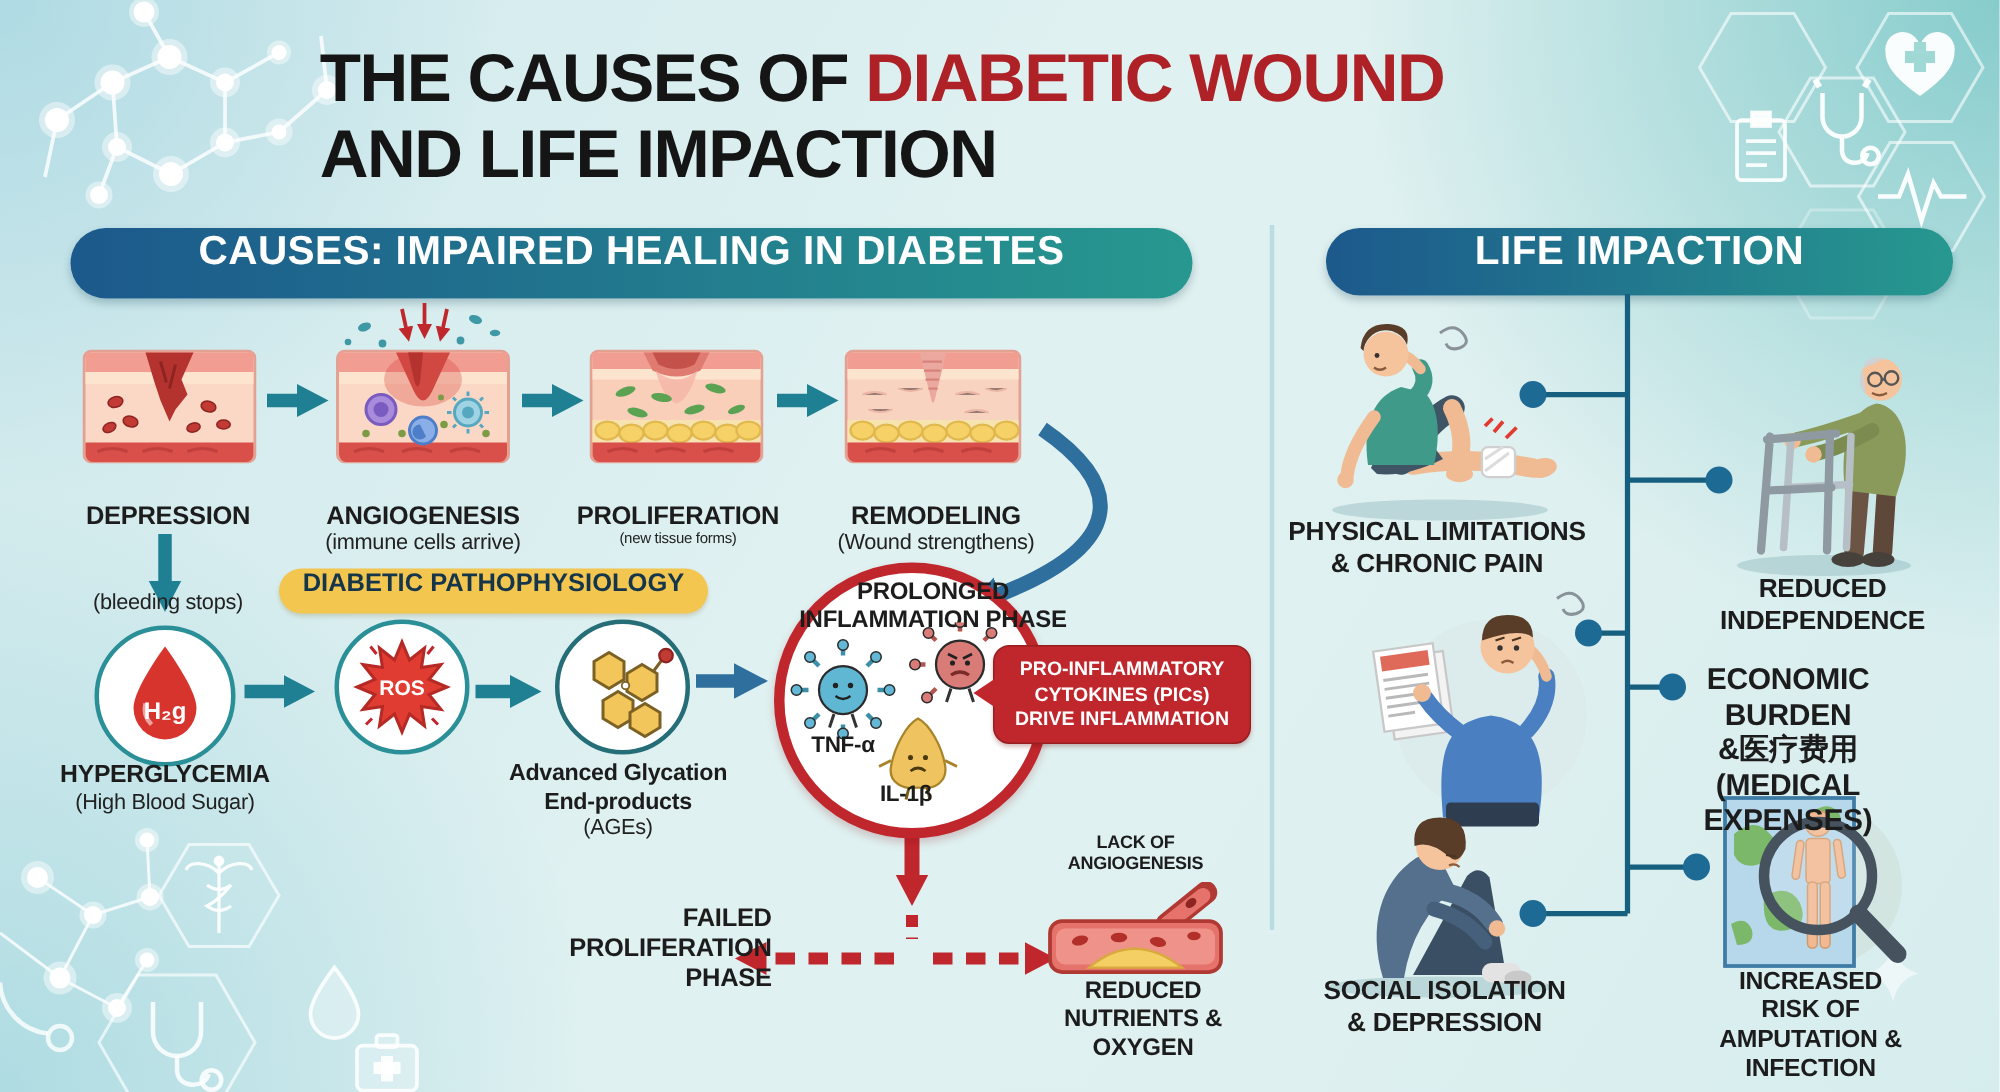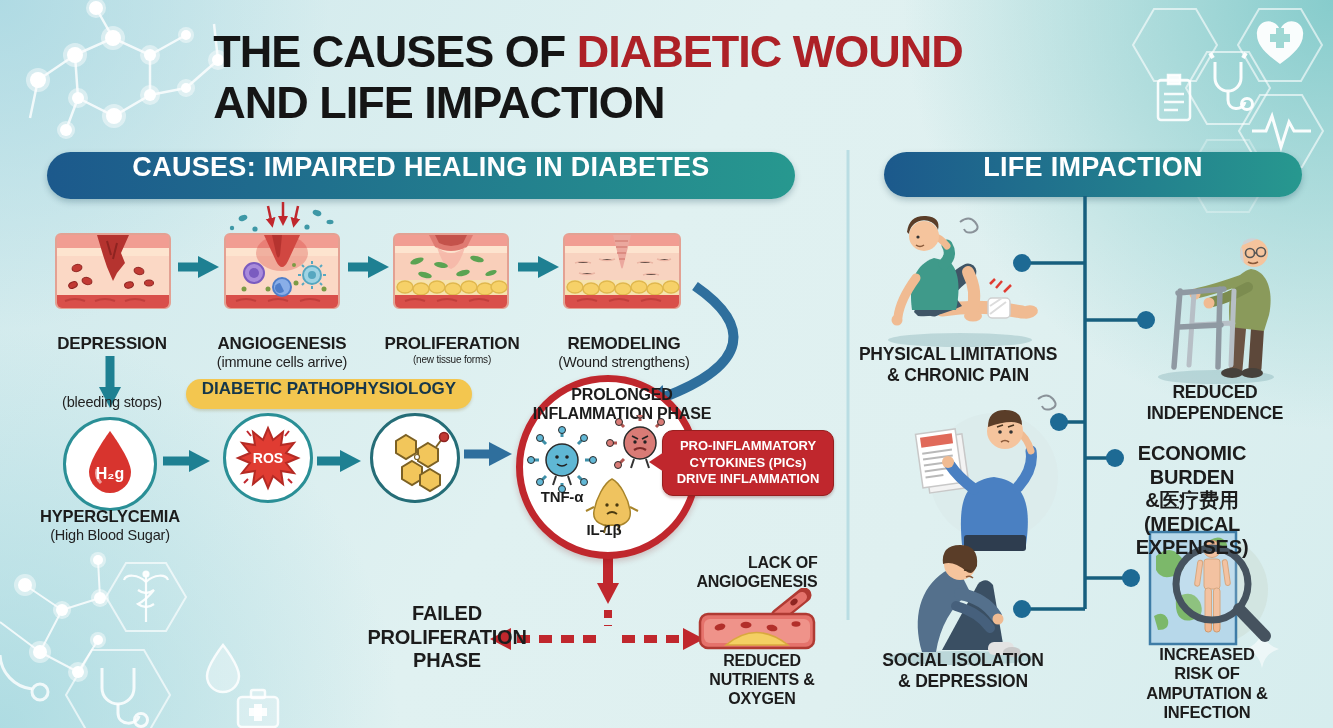--- a/index.html
+++ b/index.html
@@ -389,20 +389,25 @@
     </g>
     <line x1="66" y1="34" x2="72" y2="26" stroke="#7c6124" stroke-width="2"></line>
     <circle cx="74" cy="24" r="4.5" fill="#c23a34" stroke="#8e2421" stroke-width="1.5"></circle>
     <circle cx="47" cy="44" r="2.5" fill="#fff" stroke="#7c6124" stroke-width="1.2"></circle>
   </svg>
 
   <div class="t" style="left:110px;top:488px;font-size:16.5px;width:180px;">
     <span>HYPERGLYCEMIA</span>
     <span class="sub" style="font-size:14.5px;">(High Blood Sugar)</span>
   </div>
+  <div class="t" style="left:412px;top:489px;font-size:15.5px;width:160px;">
+    <span>Advanced Glycation
+End-products</span>
+    <span class="sub" style="font-size:14.5px;">(AGEs)</span>
+  </div>
 
   <div class="circle" style="left:516px;top:375px;width:184px;height:184px;border:7px solid #c0272d;box-shadow:0 3px 6px rgba(120,0,0,.2);"></div>
   <div class="t" style="left:622px;top:385px;font-size:16px;width:190px;line-height:1.2;">PROLONGED
 INFLAMMATION PHASE</div>
   <svg class="abs" style="left:520px;top:415px;" width="170" height="120" viewBox="0 0 170 120">
 
     <g>
       <g stroke="#3d8fa8" stroke-width="3">
           <path d="M42,45 m23,0 l8,0 M42,45 m16,16 l6,6 M42,45 m0,23 l0,6 M42,45 m-16,16 l-6,6 M42,45 m-23,0 l-8,0 M42,45 m-16,-16 l-6,-6 M42,45 m0,-23 l0,-7 M42,45 m16,-16 l6,-6"></path>
         </g>
@@ -455,24 +460,24 @@
   </svg>
   <div class="t" style="left:562px;top:488px;font-size:15px;">TNF-α</div>
   <div class="t" style="left:604px;top:521px;font-size:15px;">IL-1β</div>
 
   <div class="bubble">
     <span>PRO-INFLAMMATORY
 CYTOKINES (PICs)
 DRIVE INFLAMMATION</span>
   </div>
 
-  <div class="t" style="left:447px;top:602px;font-size:20px;">FAILED
+  <div class="t" style="left:447px;top:602px;font-size:17px;text-align:right;">FAILED
 PROLIFERATION
 PHASE</div>
-  <div class="t" style="left:757px;top:554px;font-size:16px;text-align:right;">LACK OF
+  <div class="t" style="left:757px;top:554px;font-size:12px;">LACK OF
 ANGIOGENESIS</div>
   <svg class="abs" style="left:698px;top:588px;" width="118" height="66" viewBox="0 0 118 66">
     <path d="M80,28 L106,7" stroke="#b03a33" stroke-width="15" stroke-linecap="round"></path>
     <path d="M80,28 L104,9" stroke="#e5736c" stroke-width="10" stroke-linecap="round"></path>
     <ellipse cx="96" cy="14" rx="4" ry="2.8" fill="#8e2421" transform="rotate(-38 96 14)"></ellipse>
     <rect x="2" y="26" width="114" height="34" rx="8" fill="#e5736c" stroke="#b03a33" stroke-width="2.5"></rect>
     <rect x="6" y="31" width="106" height="24" rx="6" fill="#ef938a"></rect>
     <path d="M28,57 Q58,32 90,57 Z" fill="#f4cf63" stroke="#d9a83f" stroke-width="1.5"></path>
     <g fill="#b22f2a">
       <ellipse cx="22" cy="39" rx="5.5" ry="3.2" transform="rotate(-15 22 39)"></ellipse>

